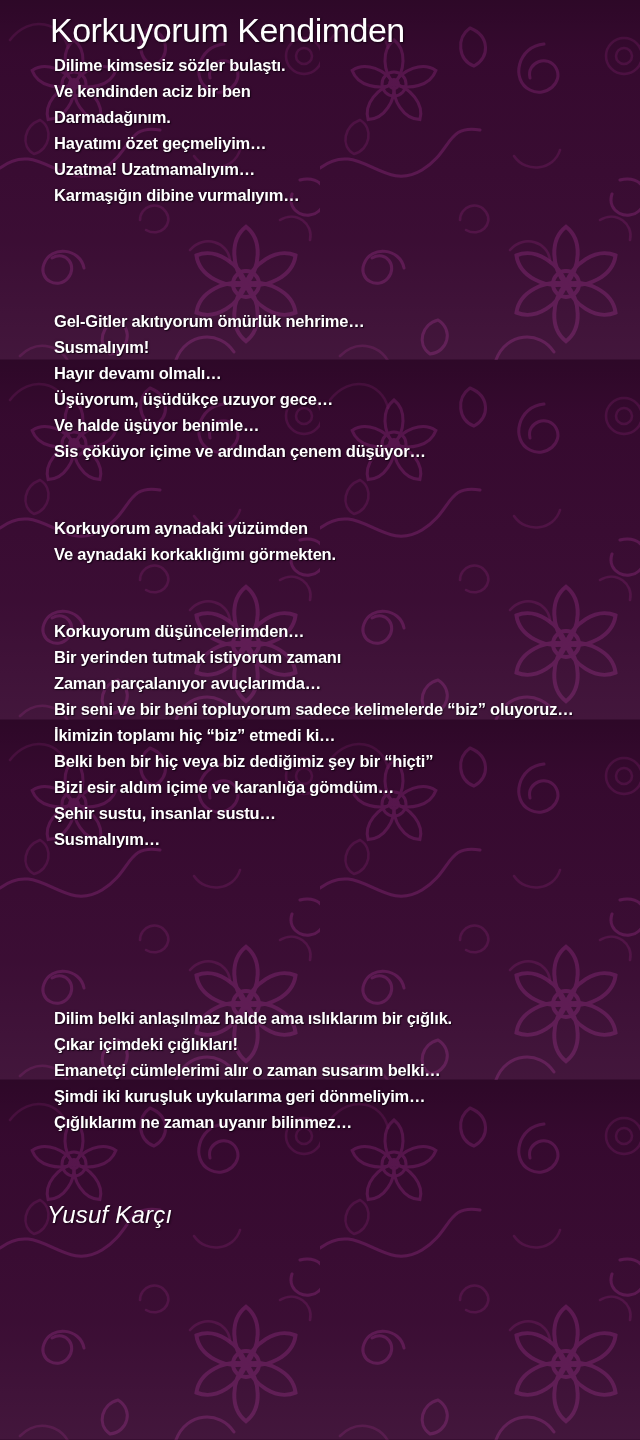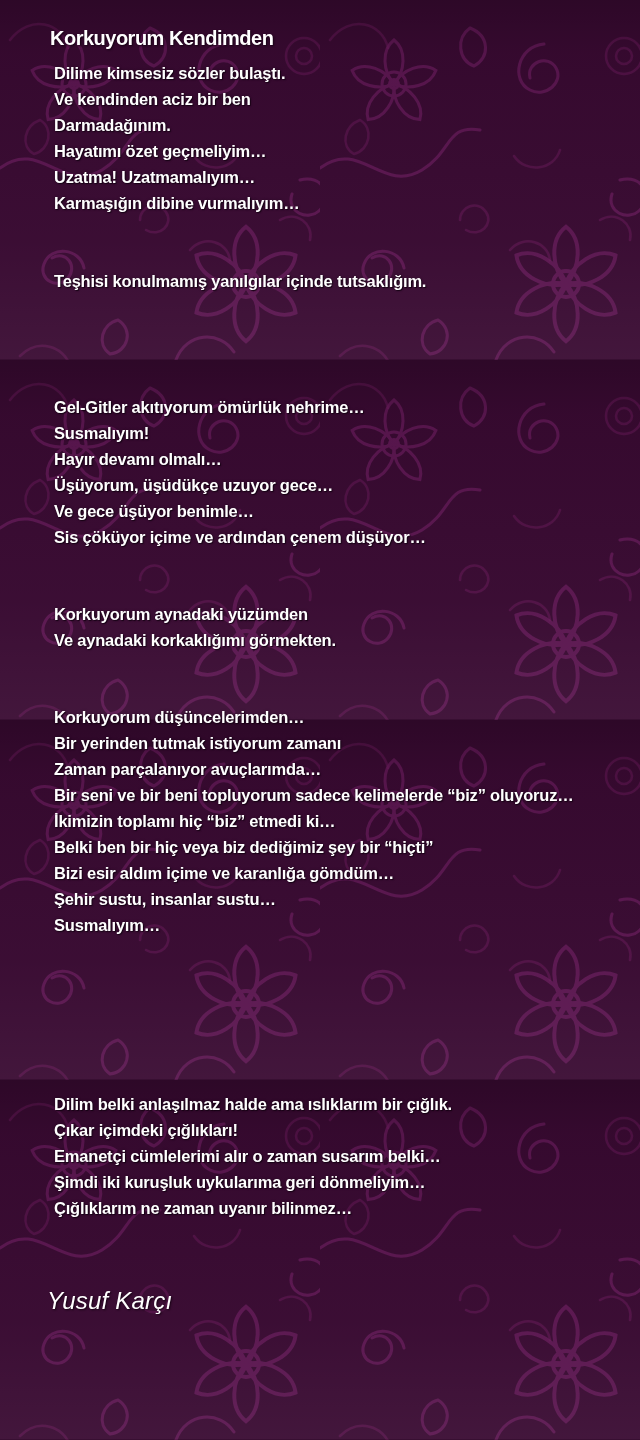--- a/index.html
+++ b/index.html
@@ -33,24 +33,24 @@
       rgba(255, 235, 250, 0.055) 359px,
       rgba(8, 0, 7, 0.22) 360px);
   }
   .content {
     position: absolute;
     inset: 0;
     padding: 13px 14px 0 54px;
     color: #ffffff;
   }
   .title {
-    margin: 8px 0 0 -4px;
-    font-size: 20px;
+    margin: 0 0 0 -4px;
+    font-size: 34px;
     line-height: 34px;
-    font-weight: bold;
+    font-weight: normal;
     letter-spacing: -0.5px;
     text-shadow: 1px 1px 2px rgba(18, 0, 16, 0.9);
     white-space: nowrap;
   }
   .line {
     font-size: 16.5px;
     line-height: 26px;
     font-weight: bold;
     letter-spacing: -0.2px;
     white-space: nowrap;
@@ -127,29 +127,26 @@
     <h1 class="title">Korkuyorum Kendimden</h1>
     <div id="stanzas">
         <div class="stanza" style="margin-top: 5px;">
           <div class="line">Dilime kimsesiz sözler bulaştı.</div>
           <div class="line">Ve kendinden aciz bir ben</div>
           <div class="line">Darmadağınım.</div>
           <div class="line">Hayatımı özet geçmeliyim…</div>
           <div class="line">Uzatma! Uzatmamalıyım…</div>
           <div class="line">Karmaşığın dibine vurmalıyım…</div>
         </div>
-        <div class="stanza" style="margin-top: 52px;">
-          <div class="line">Teşhisi konulmamış yanılgılar içinde tutsaklığım.</div>
-        </div>
         <div class="stanza" style="margin-top: 100px;">
           <div class="line">Gel-Gitler akıtıyorum ömürlük nehrime…</div>
           <div class="line">Susmalıyım!</div>
           <div class="line">Hayır devamı olmalı…</div>
           <div class="line">Üşüyorum, üşüdükçe uzuyor gece…</div>
-          <div class="line">Ve gece üşüyor benimle…</div>
+          <div class="line">Ve halde üşüyor benimle…</div>
           <div class="line">Sis çöküyor içime ve ardından çenem düşüyor…</div>
         </div>
         <div class="stanza" style="margin-top: 51px;">
           <div class="line">Korkuyorum aynadaki yüzümden</div>
           <div class="line">Ve aynadaki korkaklığımı görmekten.</div>
         </div>
         <div class="stanza" style="margin-top: 51px;">
           <div class="line">Korkuyorum düşüncelerimden…</div>
           <div class="line">Bir yerinden tutmak istiyorum zamanı</div>
           <div class="line">Zaman parçalanıyor avuçlarımda…</div>

